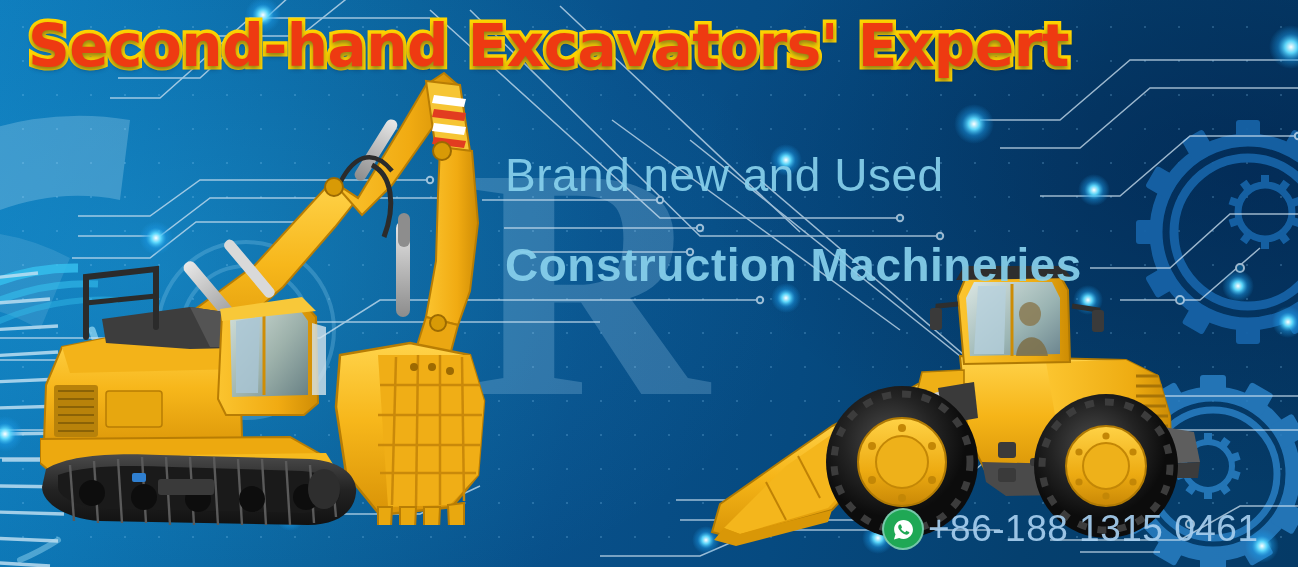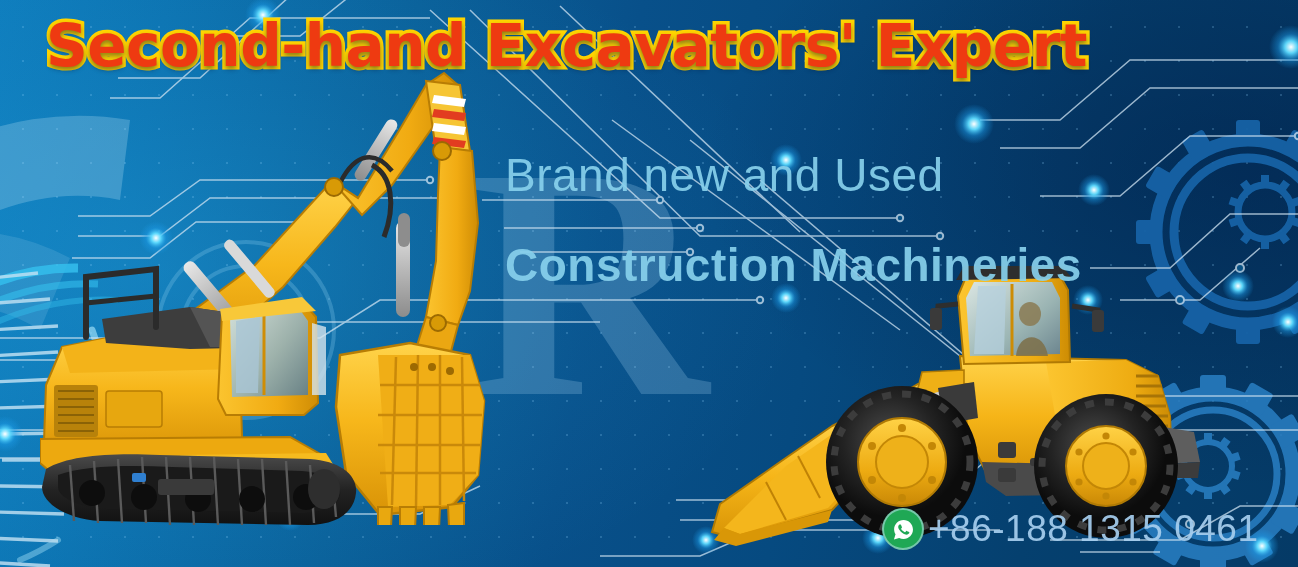--- a/index.html
+++ b/index.html
@@ -46,21 +46,20 @@
   .headline{
     position:absolute;left:28px;top:12px;
     font-size:58px;font-weight:700;
     font-family:"DejaVu Sans",sans-serif;
     letter-spacing:-0.5px;
     color:#ee3a11;
     -webkit-text-stroke:7px #ffd400;
     paint-order:stroke fill;
     white-space:nowrap;
     text-shadow:0 3px 5px rgba(0,20,50,.45);
-    margin-left:18px;
   }
 
   
   .subtitle{
     position:absolute;left:505px;
     font-size:46px;font-weight:400;
     font-family:"Liberation Sans",sans-serif;
     color:rgba(136,208,236,.92);
     white-space:nowrap;letter-spacing:.5px;
   }

